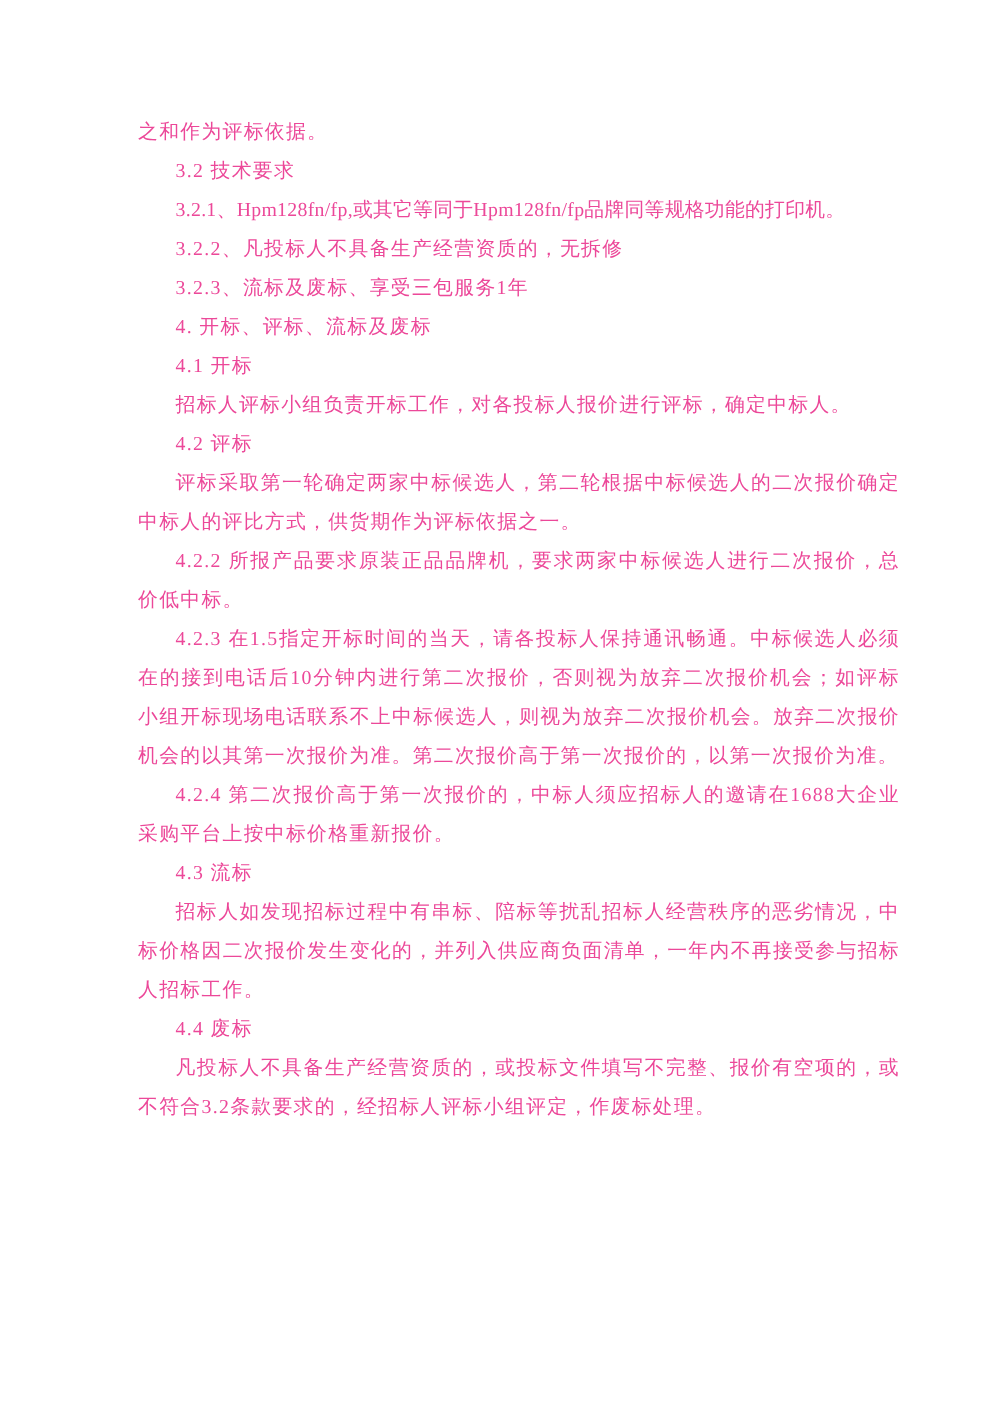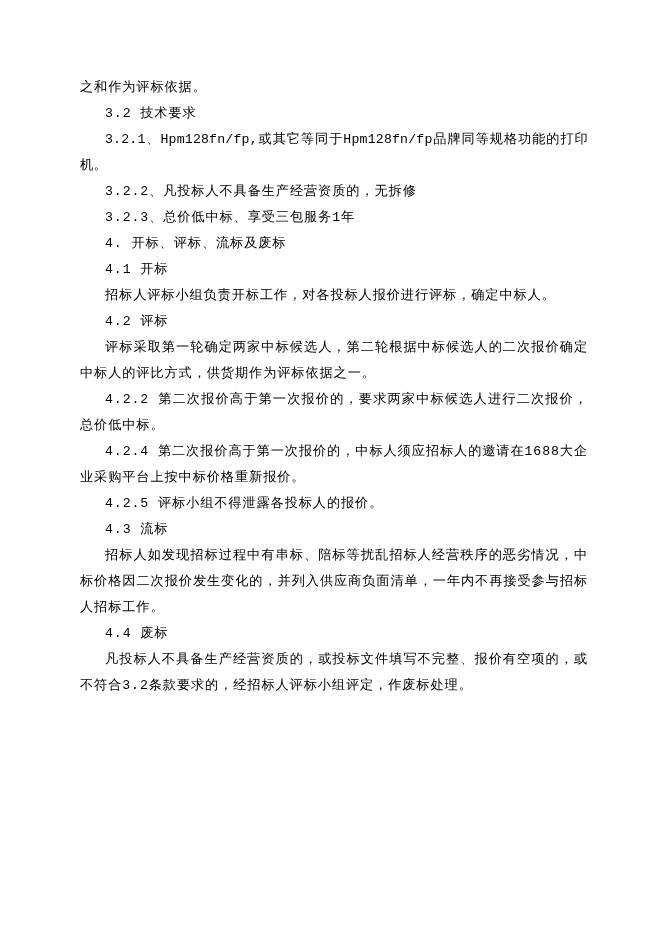--- a/index.html
+++ b/index.html
@@ -1,39 +1,39 @@
 <!DOCTYPE html>
 <html><head>
 <meta charset="utf-8">
 <style>
   html, body { margin: 0; padding: 0; background: #ffffff; }
   body { width: 662px; height: 936px; position: relative; overflow: hidden; }
   .page {
-    position: absolute; left: 80px; top: 75px; width: 508px;
-    font-family: Liberation Mono, monospace;
-    font-size: 13.2px; color: #000000; line-height: 26px;
+    position: absolute; left: 92px; top: 75px; width: 508px;
+    font-family: Liberation Serif, serif;
+    font-size: 13.2px; color: #ec4899; line-height: 26px;
     letter-spacing: 0.9px;
   }
   .p { margin: 0; text-align: justify; }
   .ind { text-indent: 25px; }
 </style>
 </head>
 <body>
 
 <div class="page">
   <p class="p">之和作为评标依据。</p>
   <p class="p ind">3.2 技术要求</p>
   <p class="p ind" style="letter-spacing:0.2px">3.2.1、Hpm128fn/fp,或其它等同于Hpm128fn/fp品牌同等规格功能的打印机。</p>
   <p class="p ind">3.2.2、凡投标人不具备生产经营资质的，无拆修</p>
-  <p class="p ind">3.2.3、总价低中标、享受三包服务1年</p>
+  <p class="p ind">3.2.3、流标及废标、享受三包服务1年</p>
   <p class="p ind">4. 开标、评标、流标及废标</p>
   <p class="p ind">4.1 开标</p>
   <p class="p ind">招标人评标小组负责开标工作，对各投标人报价进行评标，确定中标人。</p>
   <p class="p ind">4.2 评标</p>
   <p class="p ind">评标采取第一轮确定两家中标候选人，第二轮根据中标候选人的二次报价确定中标人的评比方式，供货期作为评标依据之一。</p>
-  <p class="p ind">4.2.2 第二次报价高于第一次报价的，要求两家中标候选人进行二次报价，总价低中标。</p>
+  <p class="p ind">4.2.2 所报产品要求原装正品品牌机，要求两家中标候选人进行二次报价，总价低中标。</p>
+  <p class="p ind">4.2.3 在1.5指定开标时间的当天，请各投标人保持通讯畅通。中标候选人必须在的接到电话后10分钟内进行第二次报价，否则视为放弃二次报价机会；如评标小组开标现场电话联系不上中标候选人，则视为放弃二次报价机会。放弃二次报价机会的以其第一次报价为准。第二次报价高于第一次报价的，以第一次报价为准。</p>
   <p class="p ind">4.2.4 第二次报价高于第一次报价的，中标人须应招标人的邀请在1688大企业采购平台上按中标价格重新报价。</p>
-  <p class="p ind">4.2.5 评标小组不得泄露各投标人的报价。</p>
   <p class="p ind">4.3 流标</p>
   <p class="p ind">招标人如发现招标过程中有串标、陪标等扰乱招标人经营秩序的恶劣情况，中标价格因二次报价发生变化的，并列入供应商负面清单，一年内不再接受参与招标人招标工作。</p>
   <p class="p ind">4.4 废标</p>
   <p class="p ind">凡投标人不具备生产经营资质的，或投标文件填写不完整、报价有空项的，或不符合3.2条款要求的，经招标人评标小组评定，作废标处理。</p>
 </div>
 
 </body></html>

